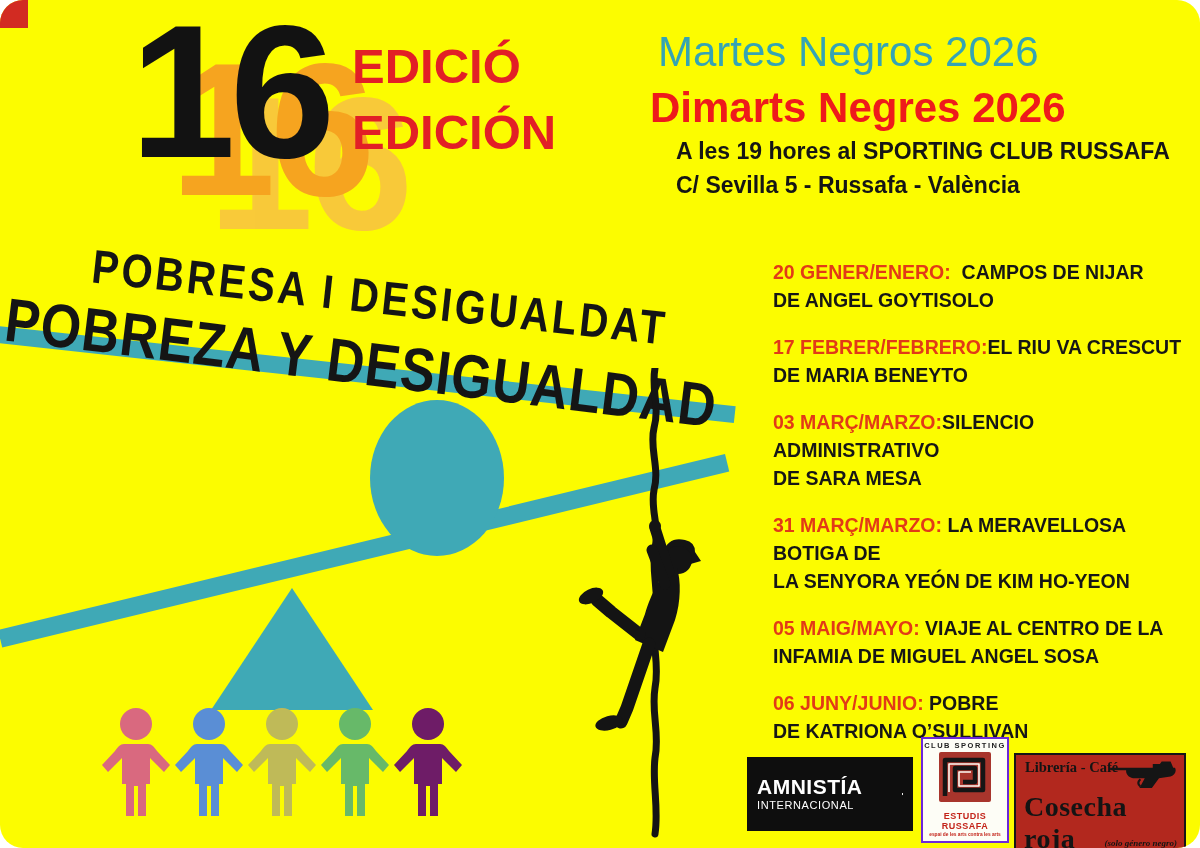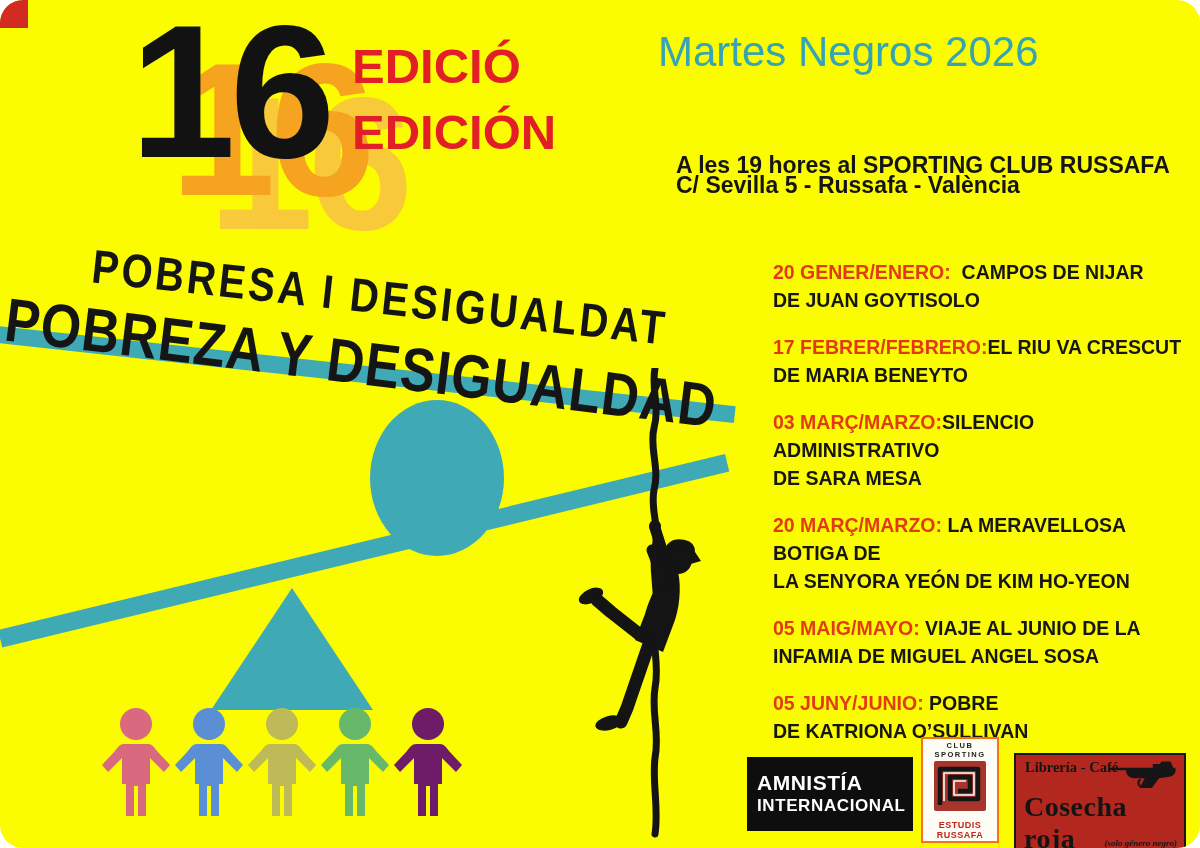--- a/index.html
+++ b/index.html
@@ -15,21 +15,21 @@
   .n16-black{left:130px;top:-4px;color:#121212;z-index:3;}
   .n16-echo1{left:170px;top:34px;color:#f6a41f;z-index:2;}
   .n16-echo2{left:208px;top:68px;color:#f8c143;opacity:.85;z-index:1;}
   .edlbl{font-size:49px;font-weight:800;color:#e21f26;z-index:4;}
   .edicio{left:352px;top:38px;}
   .edicion{left:352px;top:104px;}
   
   .title-es{left:658px;top:28px;font-size:42px;font-weight:400;color:#35a4b4;}
   .title-ca{left:650px;top:84px;font-size:42px;font-weight:800;color:#ee1b1b;}
   .venue{font-size:23px;font-weight:700;color:#151515;}
-  .venue1{left:676px;top:152px;}
+  .venue1{left:676px;top:138px;}
   .venue2{left:676px;top:172px;}
   
   .theme{font-weight:900;color:#151515;white-space:nowrap;transform-origin:left top;z-index:5;}
   .theme1{left:95px;top:240px;font-size:40px;letter-spacing:3px;transform:rotate(6.2deg) scaleY(1.18);}
   .theme2{left:10px;top:284px;font-size:52px;letter-spacing:1px;transform:rotate(7deg) scaleY(1.18);}
   
   .stripe{background:#3fa9b6;transform-origin:left top;}
   .stripe-top{left:-2px;top:326px;width:742px;height:17px;transform:rotate(6.2deg);}
   .plank{left:-2px;top:630px;width:748px;height:18px;transform:rotate(-13.6deg);}
   .ball{left:370px;top:400px;width:134px;height:156px;background:#3fa9b6;border-radius:50%;}
@@ -43,23 +43,23 @@
   .sched-date{color:#e23a17;}
   .sched-title{white-space:pre-wrap;}
   
   .climber-svg{left:575px;top:368px;width:160px;height:470px;z-index:6;}
   .people-svg{left:100px;top:706px;width:364px;height:116px;}
   
   .amnesty{left:747px;top:757px;width:166px;height:74px;background:#0e0e0e;
     display:flex;align-items:center;justify-content:space-between;
     padding:0 10px;box-sizing:border-box;color:#fff;gap:39px;}
   .amnesty .t1{font-size:21px;font-weight:800;letter-spacing:.5px;line-height:1.1;}
-  .amnesty .t2{font-size:17px;font-weight:700;letter-spacing:.6px;line-height:1.3;}
-  .sporting{left:921px;top:737px;width:78px;height:106px;background:#fdfdf6;
-    border:2px solid #f97316;box-sizing:border-box;text-align:center;overflow:hidden;}
+  .amnesty .t2{font-size:11px;font-weight:400;letter-spacing:.6px;line-height:1.3;}
+  .sporting{left:921px;top:737px;width:88px;height:106px;background:#fdfdf6;
+    border:2px solid #6d28d9;box-sizing:border-box;text-align:center;overflow:hidden;}
   .sporting .top{font-size:7.5px;font-weight:700;letter-spacing:1.5px;color:#222;margin-top:2px;}
   .sporting .bottom{font-size:9px;font-weight:800;letter-spacing:.5px;color:#c3241a;margin-top:1px;}
   .sporting .tag{font-size:4.8px;font-weight:700;color:#c3241a;margin-top:1px;}
   .cosecha{left:1014px;top:753px;width:172px;height:99px;background:#b2281e;
     border:2px solid #161616;box-sizing:border-box;font-family:"Liberation Serif",serif;color:#141414;}
   .cosecha .top{position:absolute;left:9px;top:4px;font-size:14.5px;font-weight:700;}
   .cosecha .gun{position:absolute;right:2px;top:2px;}
   .cosecha .name{position:absolute;left:8px;top:36px;font-size:28px;font-weight:800;letter-spacing:.5px;}
   .cosecha .tag{position:absolute;right:7px;bottom:2px;font-size:9px;font-style:italic;font-weight:700;}
 </style>
@@ -70,20 +70,21 @@
 
   <div class="abs corner"></div>
 
   <div class="abs n16 n16-echo2">16</div>
   <div class="abs n16 n16-echo1">16</div>
   <div class="abs n16 n16-black">16</div>
   <div class="abs edlbl edicio">EDICIÓ</div>
   <div class="abs edlbl edicion">EDICIÓN</div>
 
   <div class="abs title-es">Martes Negros 2026</div>
+  <div class="abs title-ca">Dimarts Negres 2026</div>
   <div class="abs venue venue1">A les 19 hores al SPORTING CLUB RUSSAFA</div>
   <div class="abs venue venue2">C/ Sevilla 5 - Russafa - València</div>
 
   <div class="abs theme theme1">POBRESA I DESIGUALDAT</div>
   <div class="abs theme theme2">POBREZA Y DESIGUALDAD</div>
 
   <div class="abs stripe stripe-top"></div>
   <div class="abs stripe plank"></div>
   <div class="abs ball"></div>
   <div class="abs fulcrum"></div>
@@ -100,40 +101,40 @@
       <path d="M64,266 L36,244 L22,232" stroke="#141414" stroke-width="13" stroke-linecap="round" stroke-linejoin="round" fill="none"></path>
       <ellipse cx="16" cy="228" rx="13" ry="7" transform="rotate(-25 16 228)"></ellipse>
       <path d="M74,276 L52,340 L46,354" stroke="#141414" stroke-width="13" stroke-linecap="round" stroke-linejoin="round" fill="none"></path>
       <ellipse cx="34" cy="355" rx="14" ry="7" transform="rotate(-15 34 355)"></ellipse>
     </g>
   </svg>
 
   <div class="abs schedule">
     <div class="sched-item">
       <div><span class="sched-date">20 GENER/ENERO:</span><span class="sched-title">  CAMPOS DE NIJAR</span></div>
-      <div>DE JUAN GOYTISOLO</div>
+      <div>DE ANGEL GOYTISOLO</div>
     </div>
     <div class="sched-item">
       <div><span class="sched-date">17 FEBRER/FEBRERO:</span><span class="sched-title">EL RIU VA CRESCUT</span></div>
       <div>DE MARIA BENEYTO</div>
     </div>
     <div class="sched-item">
       <div><span class="sched-date">03 MARÇ/MARZO:</span><span class="sched-title">SILENCIO ADMINISTRATIVO</span></div>
       <div>DE SARA MESA</div>
     </div>
     <div class="sched-item">
-      <div><span class="sched-date">20 MARÇ/MARZO:</span><span class="sched-title"> LA MERAVELLOSA BOTIGA DE</span></div>
+      <div><span class="sched-date">31 MARÇ/MARZO:</span><span class="sched-title"> LA MERAVELLOSA BOTIGA DE</span></div>
       <div>LA SENYORA YEÓN DE KIM HO-YEON</div>
     </div>
     <div class="sched-item">
-      <div><span class="sched-date">05 MAIG/MAYO:</span><span class="sched-title"> VIAJE AL JUNIO DE LA</span></div>
+      <div><span class="sched-date">05 MAIG/MAYO:</span><span class="sched-title"> VIAJE AL CENTRO DE LA</span></div>
       <div>INFAMIA DE MIGUEL ANGEL SOSA</div>
     </div>
     <div class="sched-item">
-      <div><span class="sched-date">05 JUNY/JUNIO:</span><span class="sched-title"> POBRE</span></div>
+      <div><span class="sched-date">06 JUNY/JUNIO:</span><span class="sched-title"> POBRE</span></div>
       <div>DE KATRIONA O’SULLIVAN</div>
     </div>
   </div>
 
   <svg class="abs people-svg" viewBox="0 0 364 116">
     <g transform="translate(0,0)" fill="#d9697f">
       <circle cx="36" cy="18" r="16"></circle>
       <path d="M24,38 H48 C52,38 54,41 57,45 L70,59 L64,66 L50,52 L50,78 H46 V110 H38 V80 H34 V110 H26 V78 H22 L22,52 L8,66 L2,59 L15,45 C18,41 20,38 24,38 Z"></path>
     </g>
     <g transform="translate(73,0)" fill="#5a8ed5">

